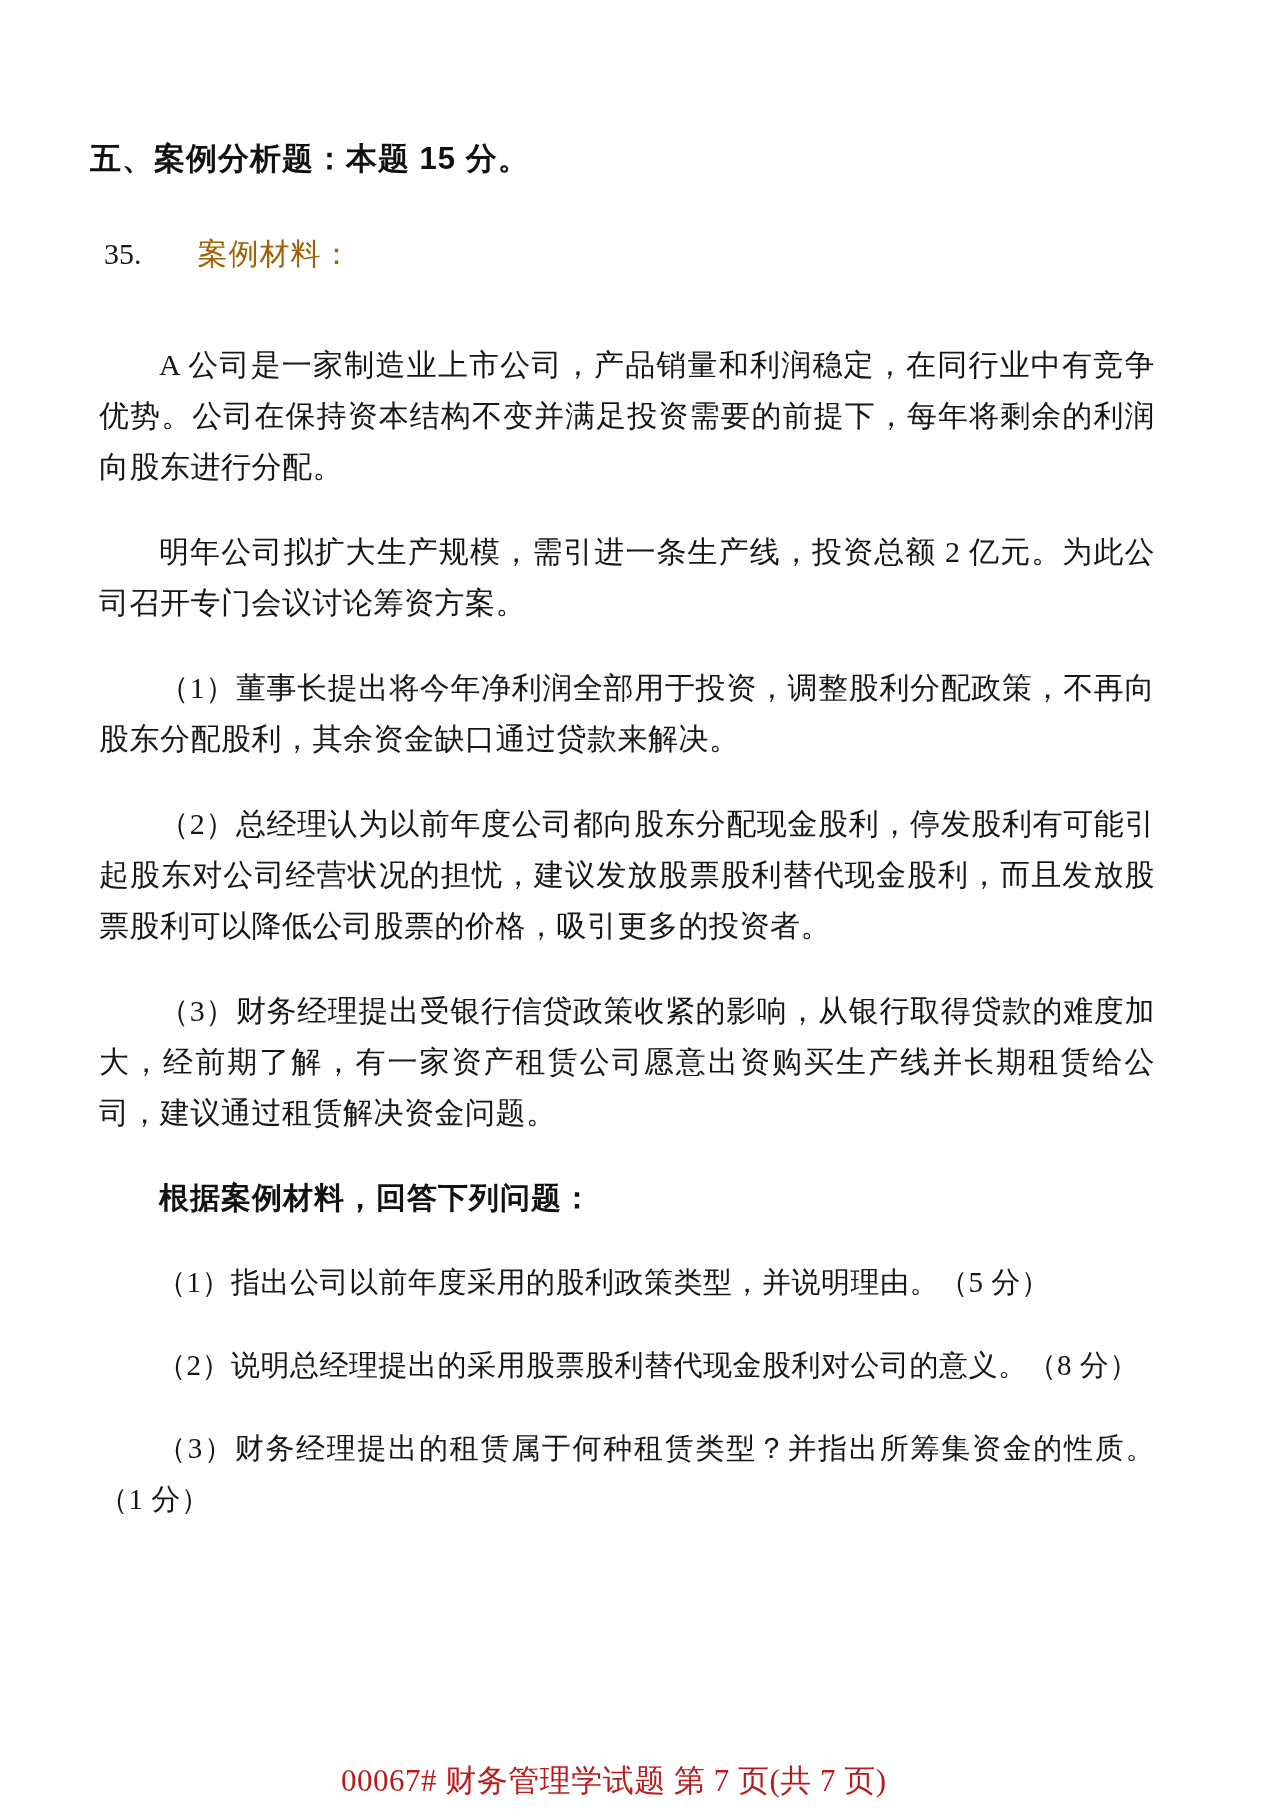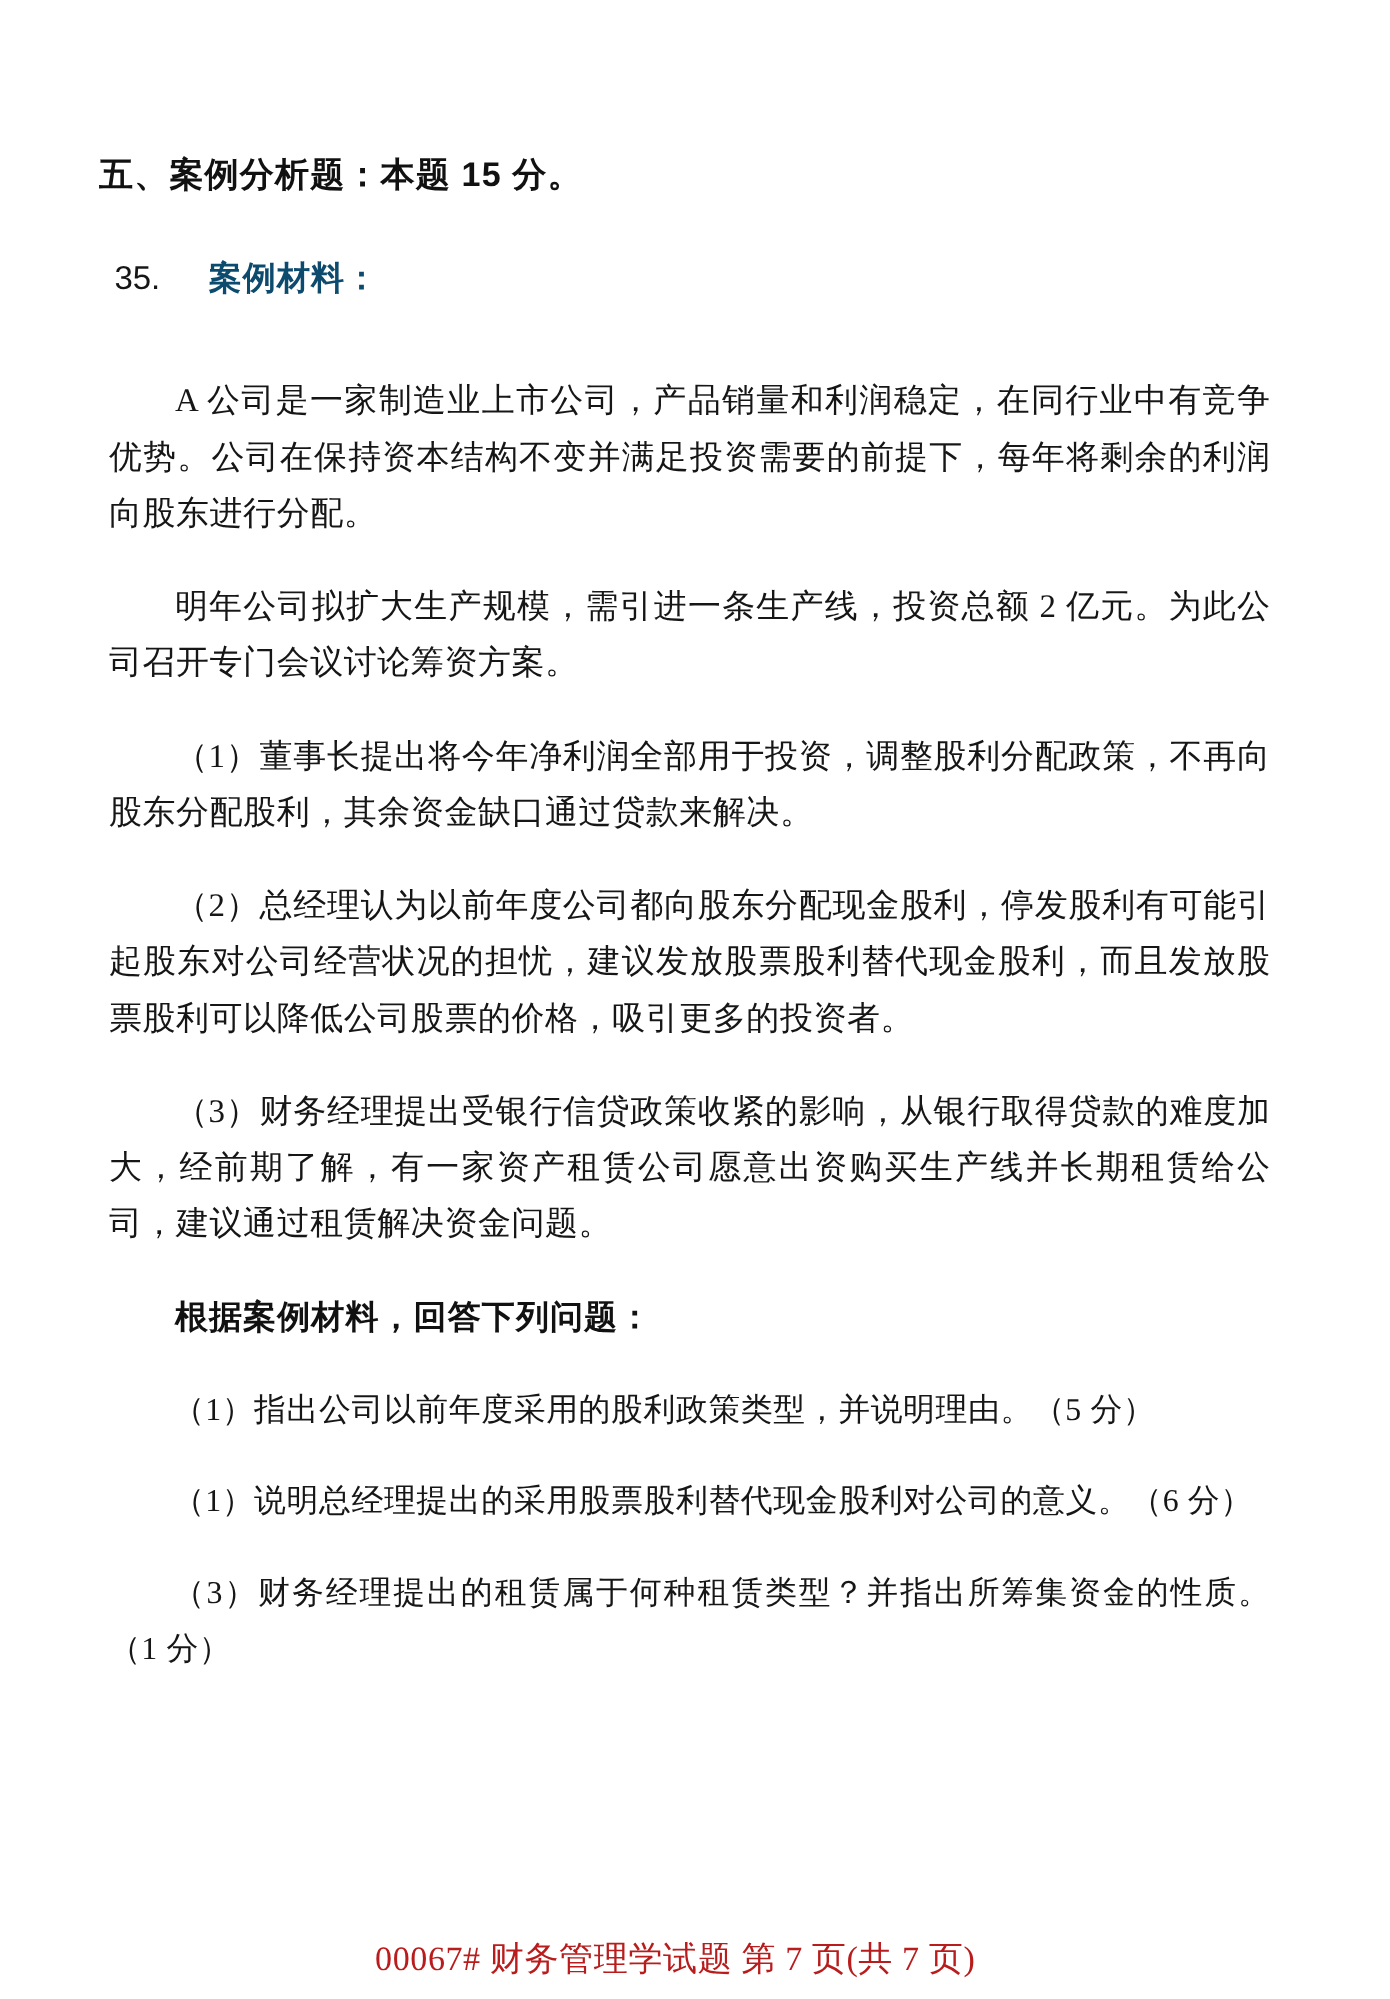--- a/index.html
+++ b/index.html
@@ -44,28 +44,28 @@
 
   .qnum-line {
     font-size: 30px;
     line-height: 36px;
     padding-left: 5px;
     margin-bottom: 25px;
     display: flex;
     align-items: baseline;
   }
   .qnum-line .num {
-    font-family: Liberation Sans, sans-serif;
-    margin-right: 16px;
+    font-family: Liberation Serif, serif;
+    margin-right: 28px;
   }
   .qnum-line .label {
     font-family: "Liberation Sans", "DejaVu Sans", sans-serif;
-    font-weight: 700;
+    font-weight: 400;
     letter-spacing: 1px;
-    color: #0c4a6e;
+    color: #a16207;
   }
 
   
   .case-para {
     font-size: 30px;
     line-height: 51px;
     text-align: justify;
     text-indent: 2em;
     margin-bottom: 6px;
     letter-spacing: 0.5px;
@@ -125,21 +125,21 @@
     <p class="case-para">（1）董事长提出将今年净利润全部用于投资，调整股利分配政策，不再向股东分配股利，其余资金缺口通过贷款来解决。</p>
 
     <p class="case-para">（2）总经理认为以前年度公司都向股东分配现金股利，停发股利有可能引起股东对公司经营状况的担忧，建议发放股票股利替代现金股利，而且发放股票股利可以降低公司股票的价格，吸引更多的投资者。</p>
 
     <p class="case-para">（3）财务经理提出受银行信贷政策收紧的影响，从银行取得贷款的难度加大，经前期了解，有一家资产租赁公司愿意出资购买生产线并长期租赁给公司，建议通过租赁解决资金问题。</p>
 
     <div class="prompt-heading">根据案例材料，回答下列问题：</div>
 
     <p class="question-line">（1）指出公司以前年度采用的股利政策类型，并说明理由。（5 分）</p>
 
-    <p class="question-line">（1）说明总经理提出的采用股票股利替代现金股利对公司的意义。（6 分）</p>
+    <p class="question-line">（2）说明总经理提出的采用股票股利替代现金股利对公司的意义。（8 分）</p>
 
     <p class="question-line">（3）财务经理提出的租赁属于何种租赁类型？并指出所筹集资金的性质。（1 分）</p>
 
   </div>
 
   <div class="footer">00067# 财务管理学试题 第 7 页(共 7 页)</div>
 
 </div>
 
 </body></html>

